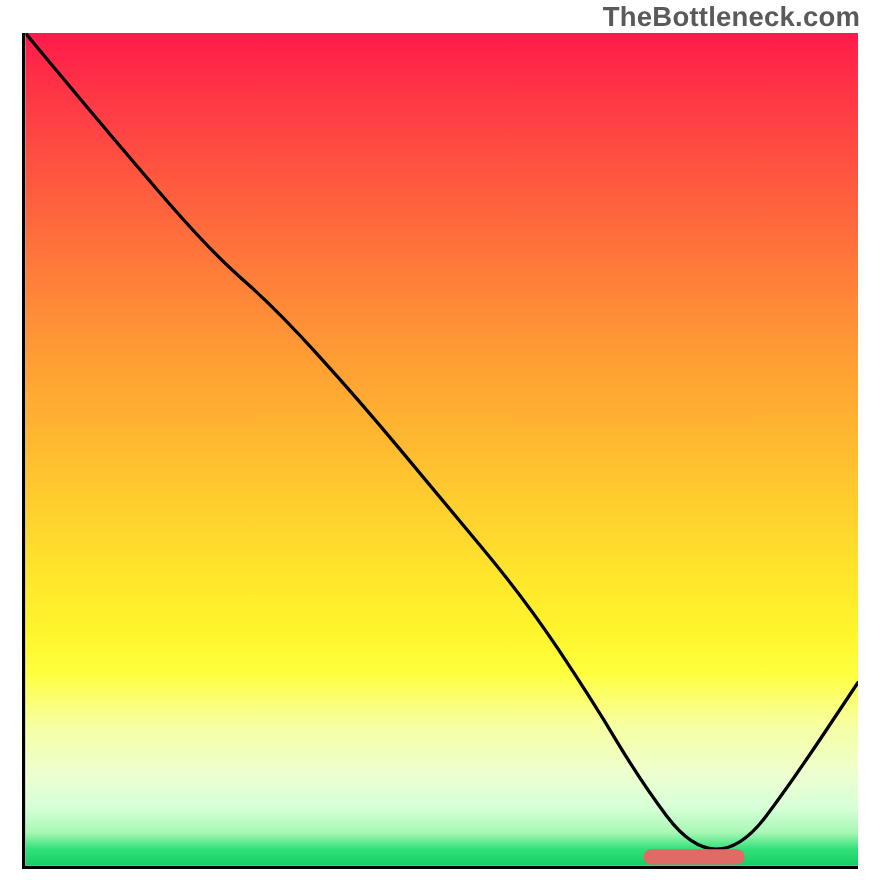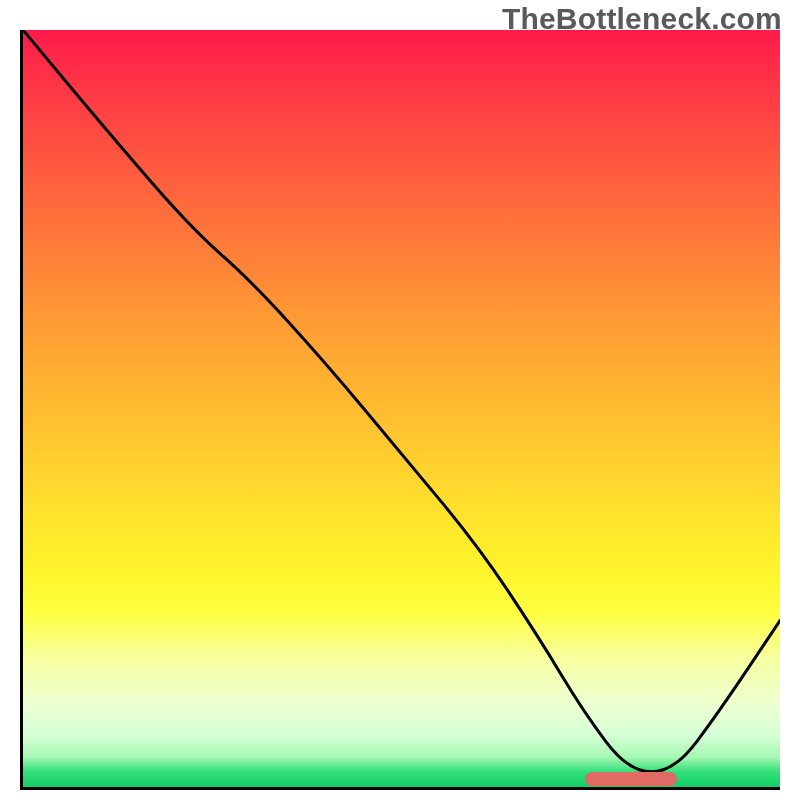--- a/index.html
+++ b/index.html
@@ -13,21 +13,21 @@
   }
   .root {
     position: relative;
     width: 800px;
     height: 800px;
   }
   .watermark {
     position: absolute;
     top: 2px;
     right: 18px;
-    font-size: 30px;
+    font-size: 25px;
     font-weight: 600;
     color: #5a5a5a;
     letter-spacing: 0.2px;
   }
   .plot {
     position: absolute;
     left: 20px;
     top: 30px;
     width: 760px;
     height: 760px;

